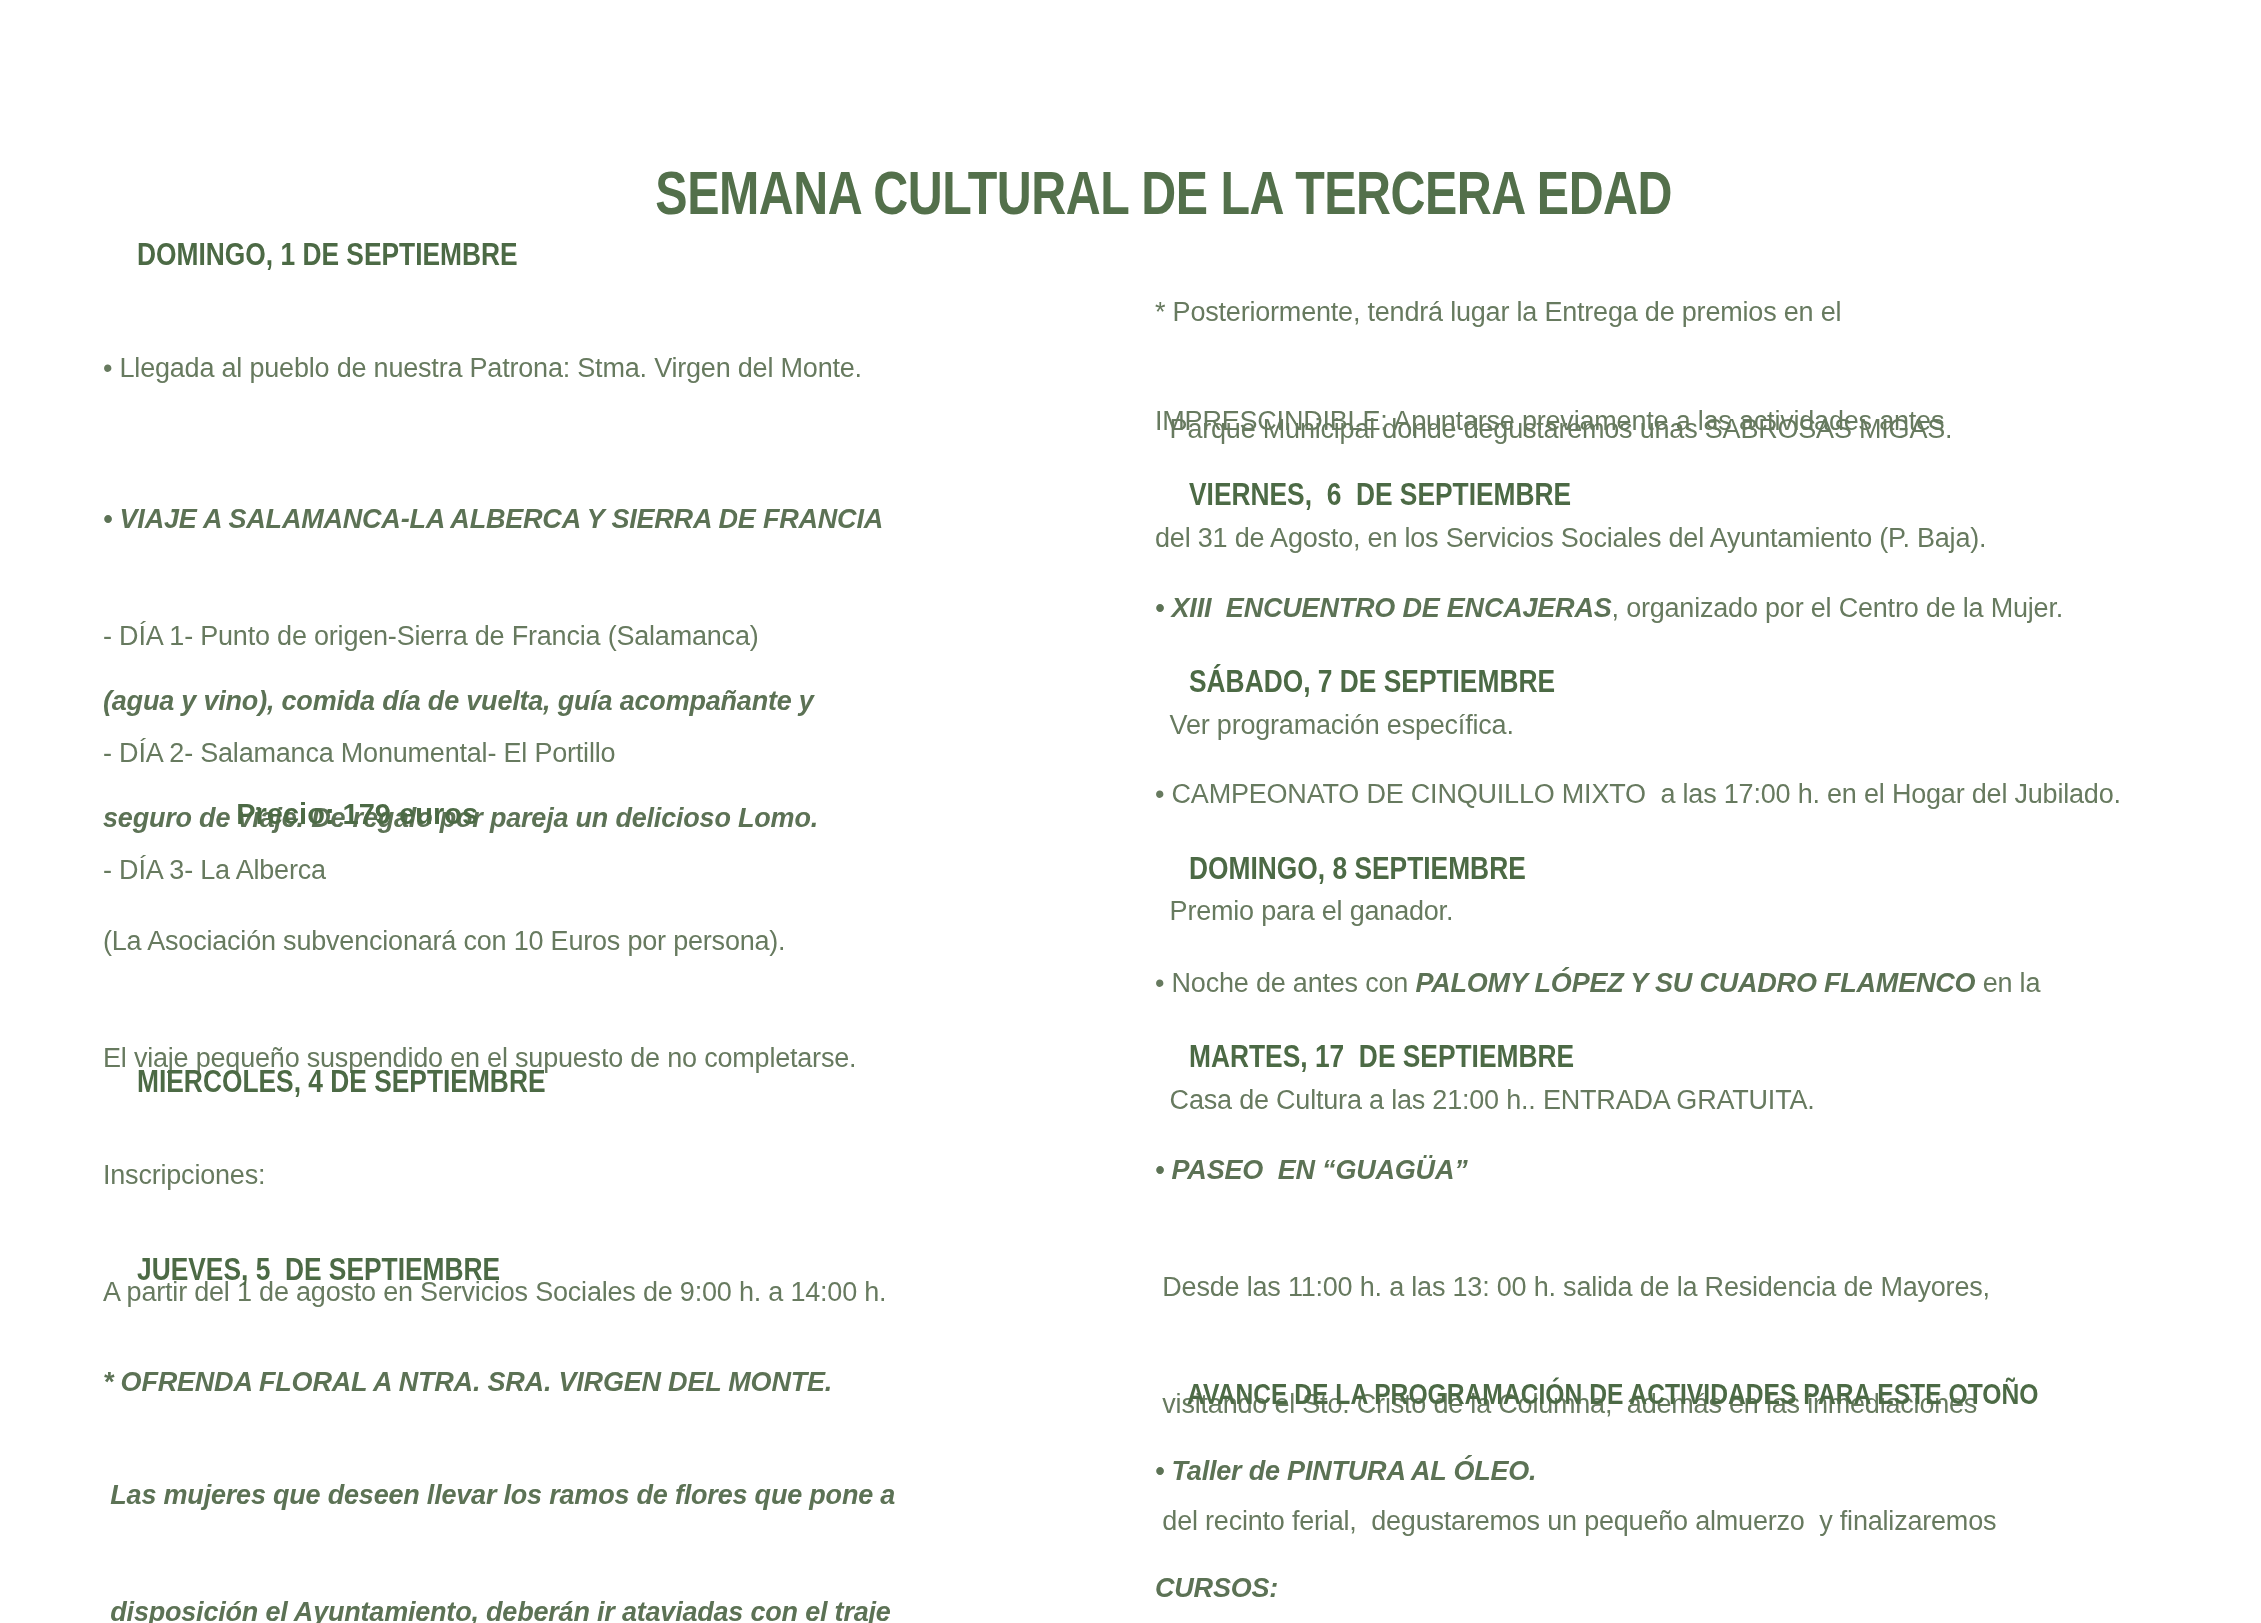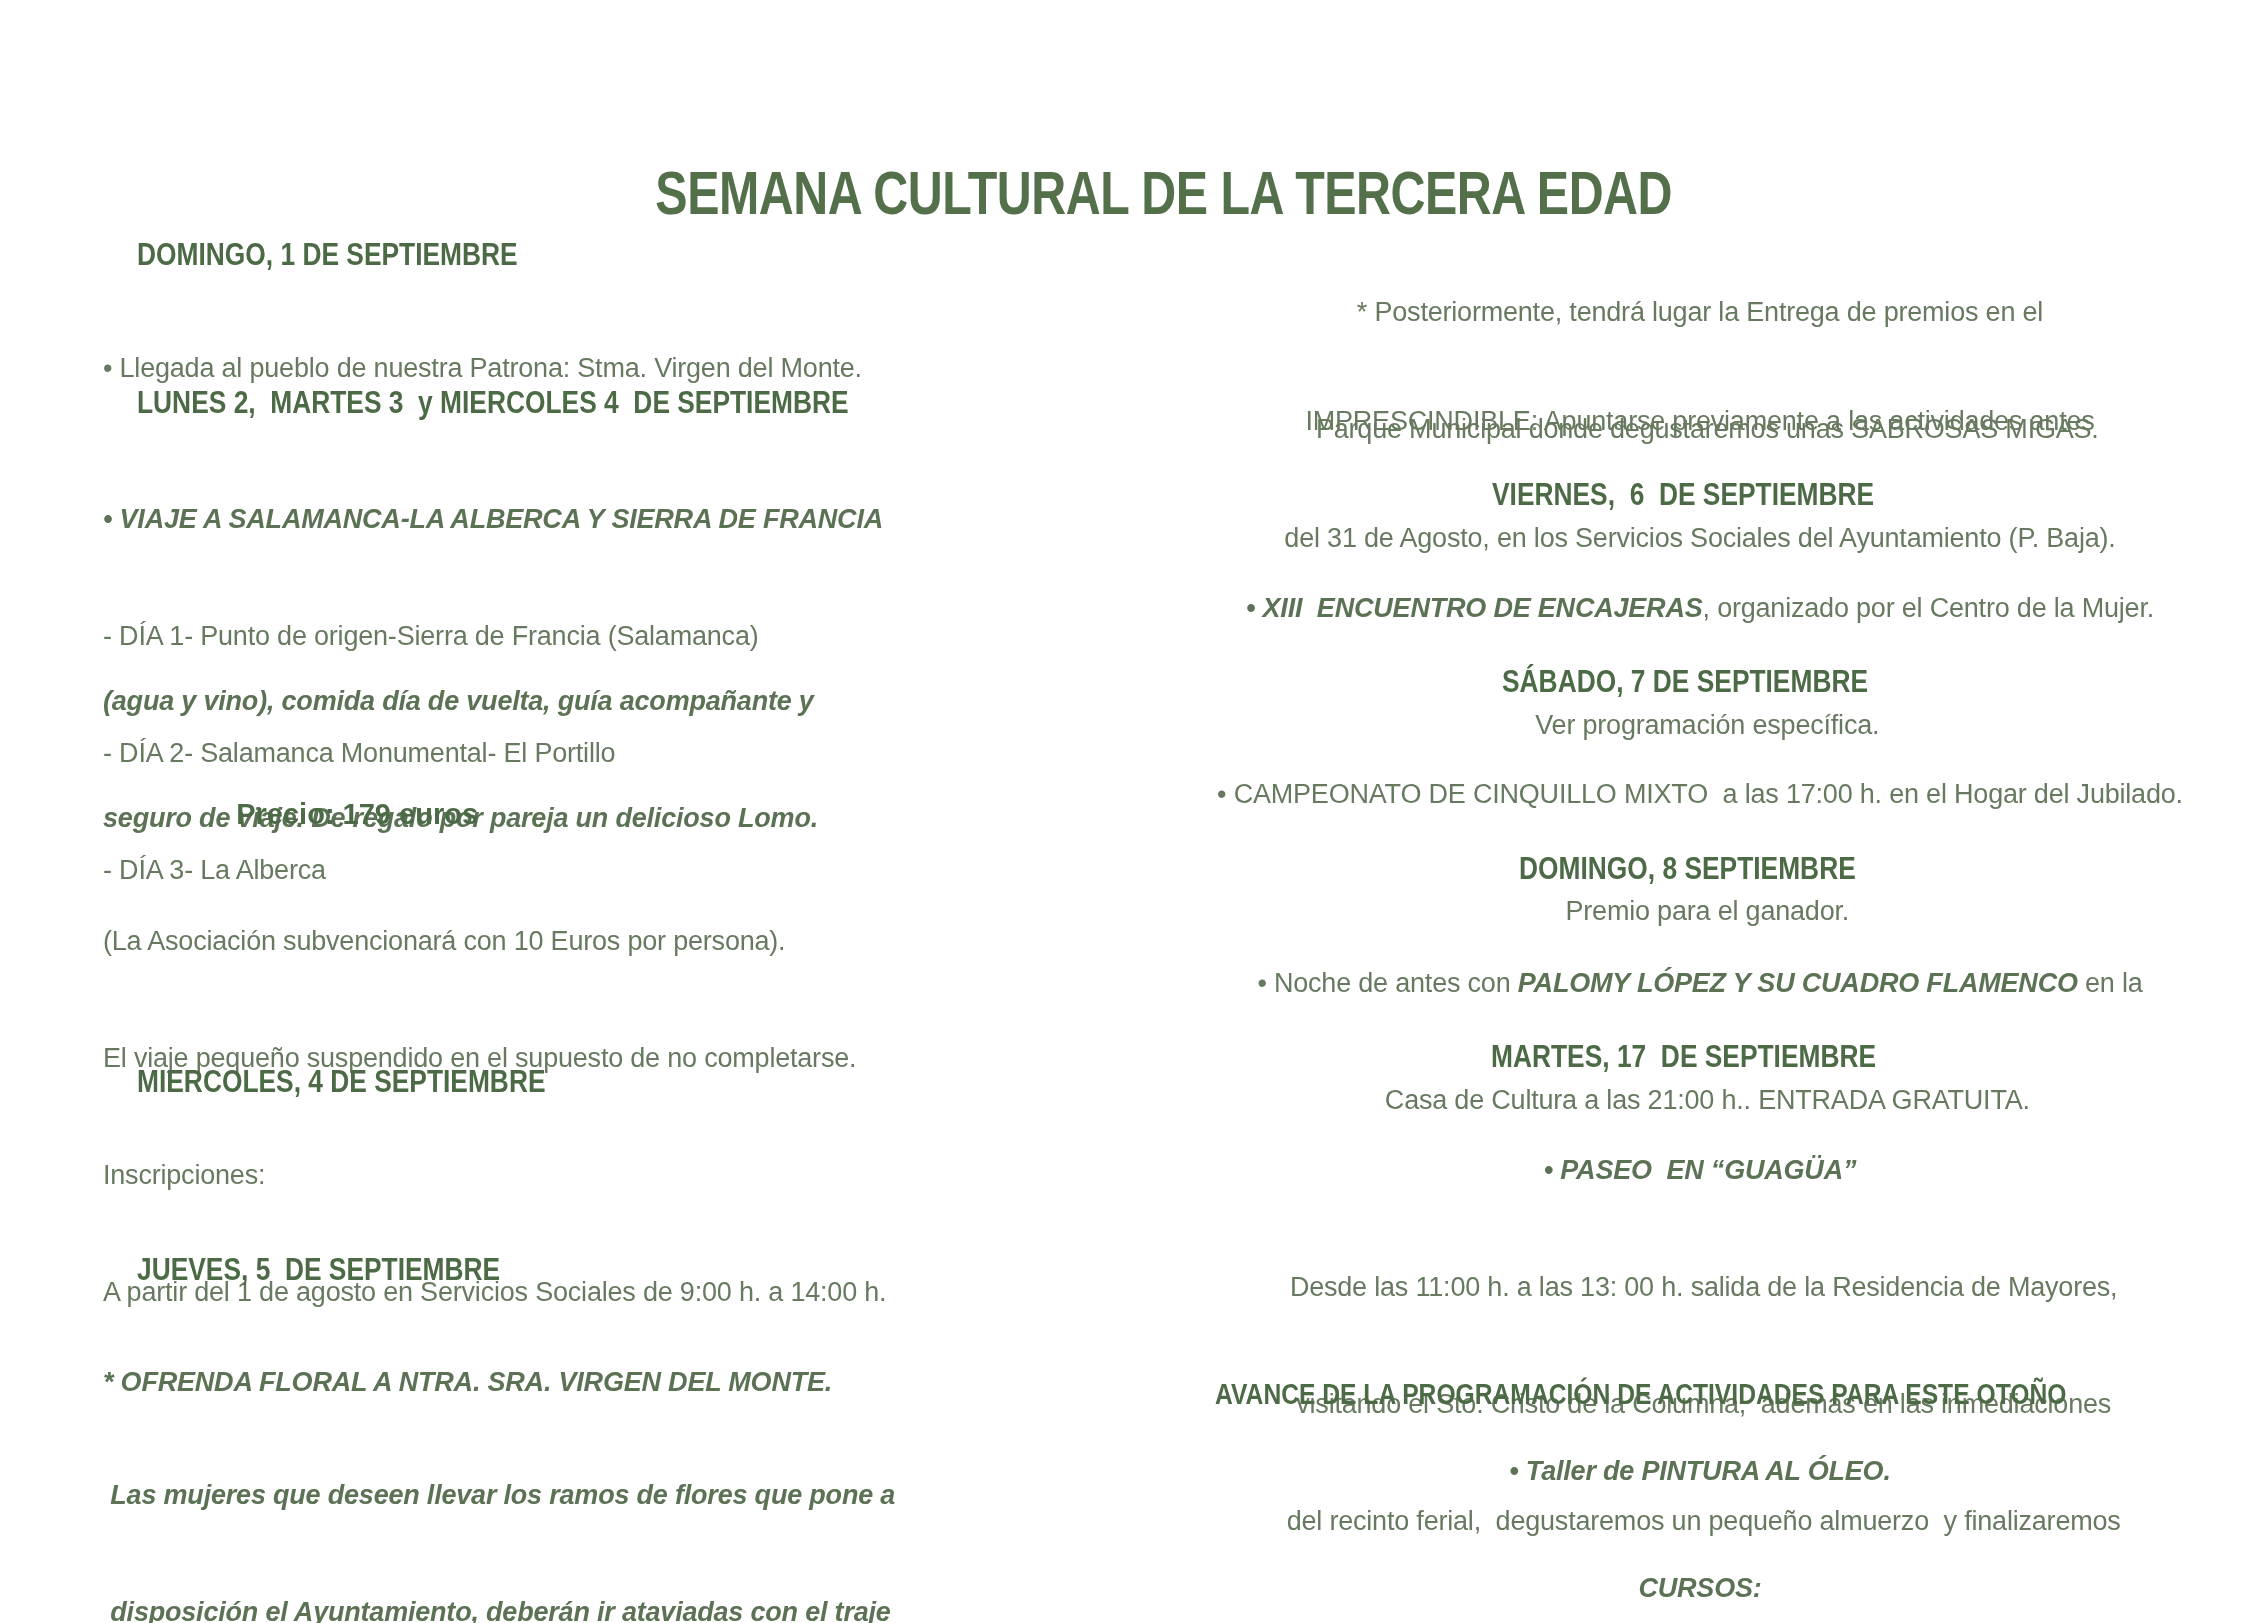--- a/index.html
+++ b/index.html
@@ -7,21 +7,21 @@
         font-family:"Liberation Sans","DejaVu Sans",sans-serif;}
   .title{position:absolute;top:86px;left:0;width:100%;text-align:center;
          font-size:62px;font-weight:bold;color:var(--title,#53704b);line-height:1.15;
          letter-spacing:-0.6px;white-space:pre;}
   .title-inner{display:inline-block;transform:scaleX(0.78);transform-origin:50% 50%;}
   .block{position:absolute;white-space:pre-wrap;}
   .h{font-size:31px;font-weight:bold;color:var(--heading,#4c6a45);line-height:39px;}
   .hx{display:inline-block;transform:scaleX(0.85);transform-origin:0 60%;white-space:pre;}
   .b{font-size:27px;color:var(--body,#677a5f);line-height:39px;letter-spacing:-0.2px;}
   .lw{width:1034px;}
-  .rw{width:1090px;text-align:center;}
+  .rw{width:1090px;}
   .bi{font-weight:bold;font-style:italic;color:var(--emphasis,#5c7255);}
   .precio{font-size:29px;font-weight:bold;color:var(--heading,#4c6a45);line-height:37px;}
   .ln{min-height:39px;}
 </style>
 </head>
 <body>
 
 <div class="page">
 
   <div class="title">
@@ -29,23 +29,20 @@
   </div>
 
   <div class="block h lw" style="left:103px;top:196px">
     <span class="hx">DOMINGO, 1 DE SEPTIEMBRE</span>
   </div>
 
   <div class="block b lw" style="left:103px;top:271px">
     <div class="ln">• Llegada al pueblo de nuestra Patrona: Stma. Virgen del Monte.</div>
   </div>
 
-  <div class="block h lw" style="left:103px;top:344px">
-    <span class="hx">LUNES 2,  MARTES 3  y MIERCOLES 4  DE SEPTIEMBRE</span>
-  </div>
 
   <div class="block b lw" style="left:103px;top:422px">
     <div class="ln bi">• VIAJE A SALAMANCA-LA ALBERCA Y SIERRA DE FRANCIA</div>
     <div class="ln">- DÍA 1- Punto de origen-Sierra de Francia (Salamanca)</div>
     <div class="ln">- DÍA 2- Salamanca Monumental- El Portillo</div>
     <div class="ln">- DÍA 3- La Alberca</div>
   </div>
 
   <div class="block b lw" style="left:103px;top:604px">
     <div class="ln bi">(agua y vino), comida día de vuelta, guía acompañante y</div>

